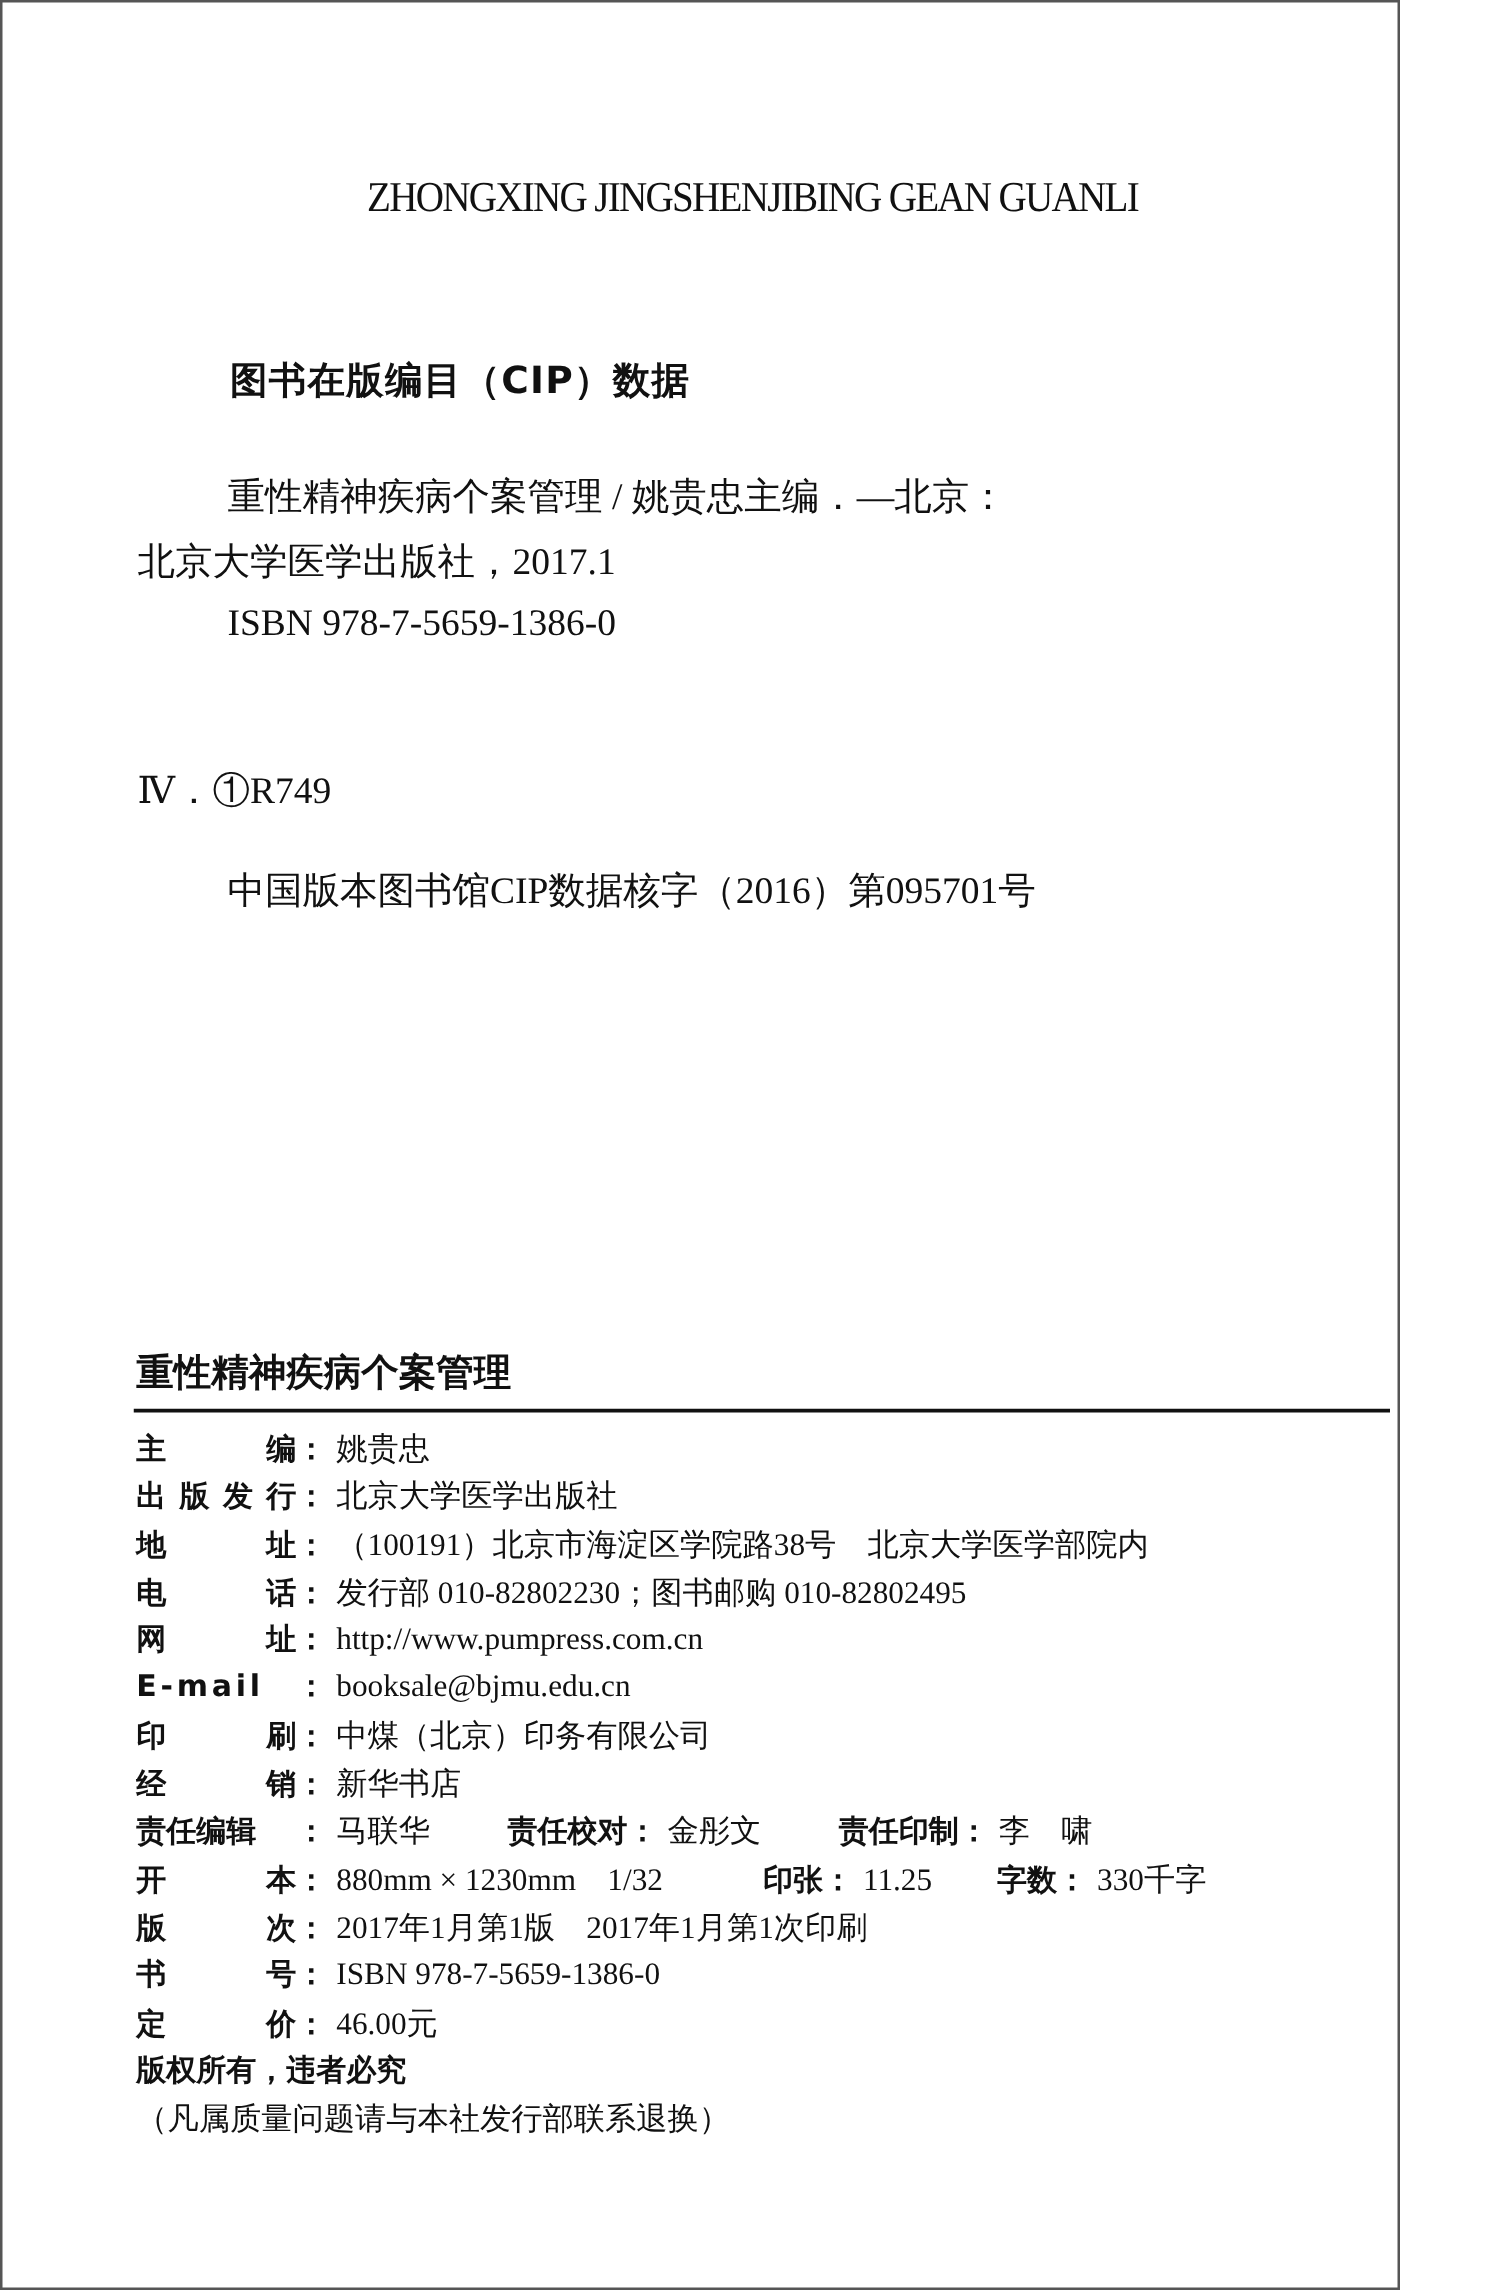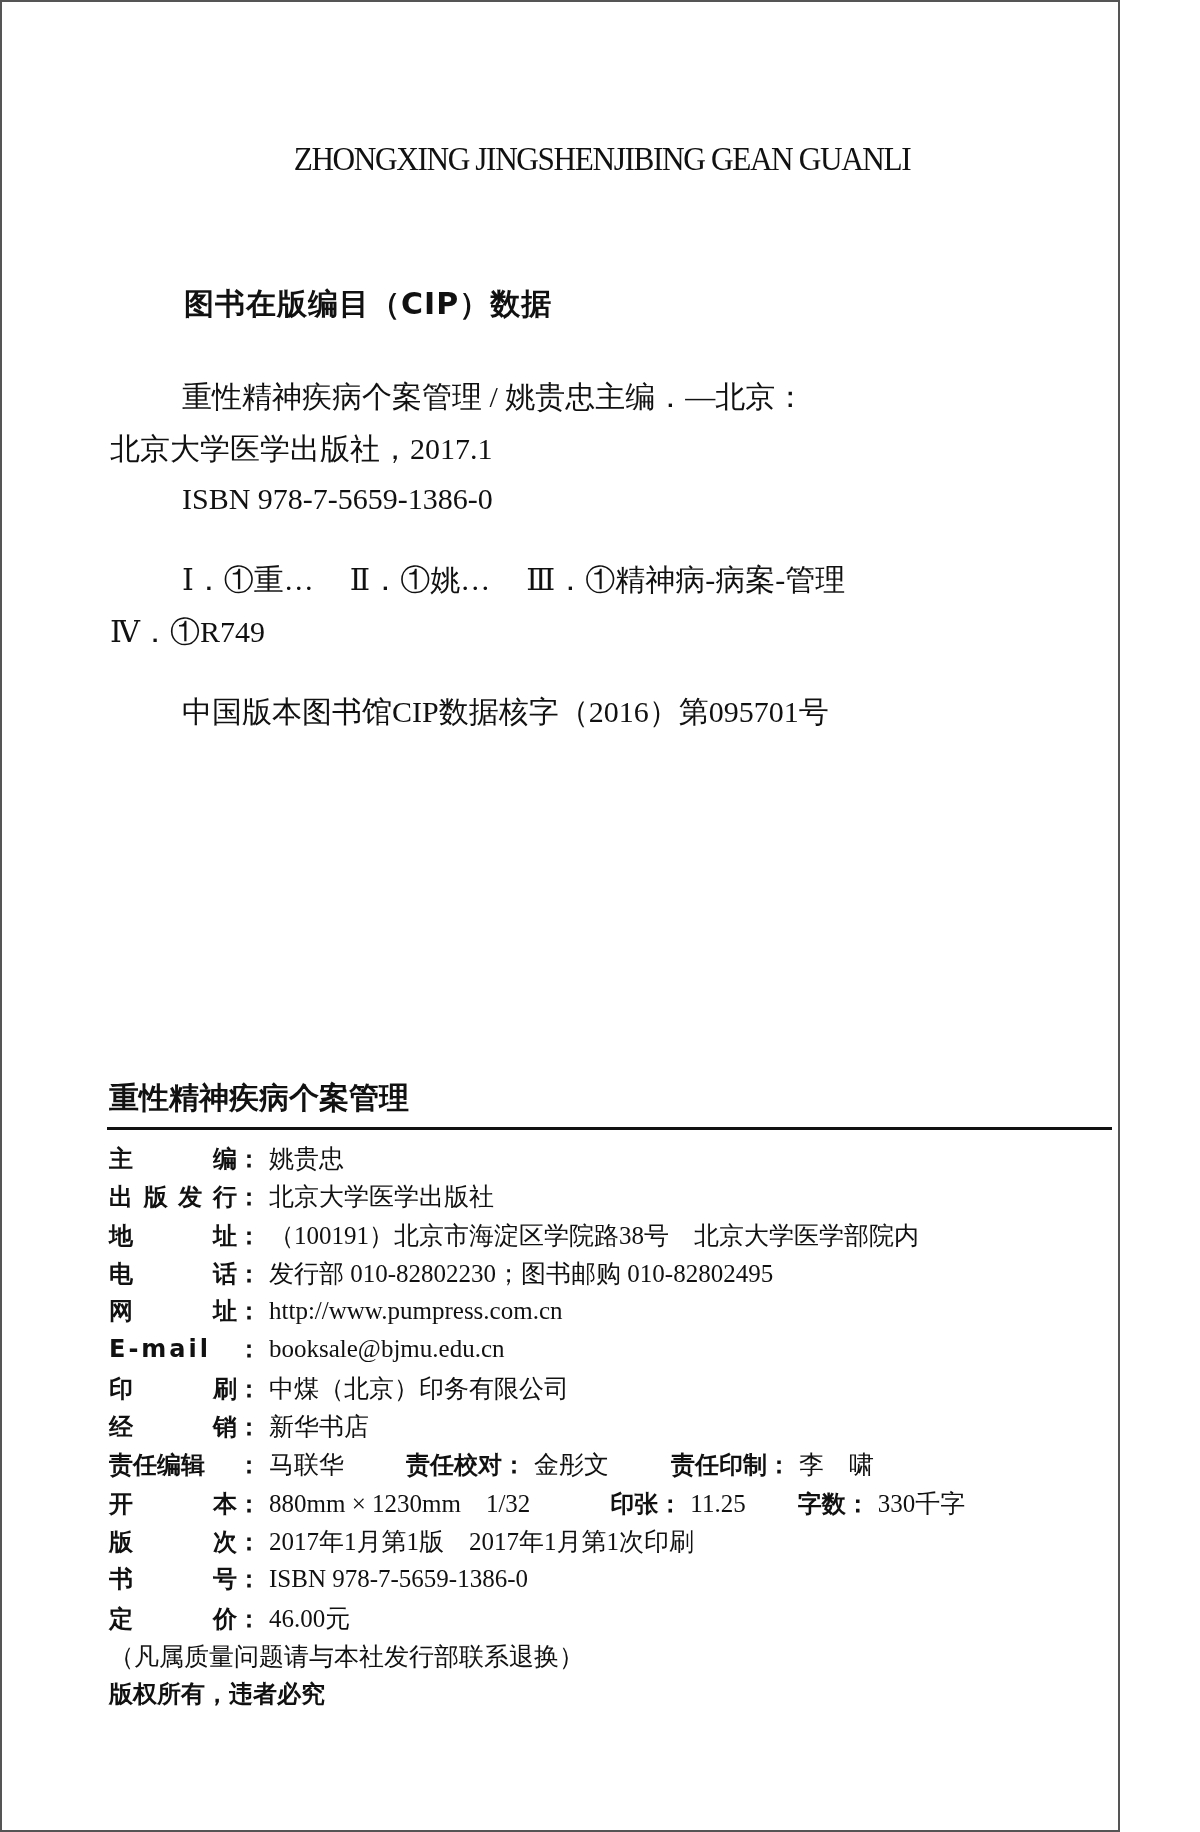--- a/index.html
+++ b/index.html
@@ -49,23 +49,20 @@
 <body>
 
 <div class="page">
 
   <div class="abs pinyin-title">ZHONGXING JINGSHENJIBING GEAN GUANLI</div>
 
   <div class="abs cip-heading">图书在版编目（CIP）数据</div>
   <div class="abs cip-line l1">重性精神疾病个案管理 / 姚贵忠主编．—北京：</div>
   <div class="abs cip-line l2">北京大学医学出版社，2017.1</div>
   <div class="abs cip-line l3">ISBN 978-7-5659-1386-0</div>
-  <div class="abs cip-line l4">
-    <span>Ⅰ．①重…</span><span class="gap"></span><span>Ⅱ．①姚…</span><span class="gap"></span><span>Ⅲ．①精神病-病案-管理</span>
-  </div>
   <div class="abs cip-line l5">Ⅳ．①R749</div>
   <div class="abs cip-line l6">中国版本图书馆CIP数据核字（2016）第095701号</div>
 
   <div class="abs book-title">重性精神疾病个案管理</div>
   <div class="rule"></div>
 
   <div class="info">
 
     <div class="row">
       <span class="label">
@@ -192,21 +189,21 @@
     <div class="row">
       <span class="label">
           <span>定</span>
           <span>价</span>
         </span>
         <span class="colon">：</span>
       <span class="value">46.00元</span>
     </div>
 
     <div class="row">
+      <span class="copyright">版权所有，违者必究</span>
+    </div>
+
+    <div class="row">
       <span class="note">（凡属质量问题请与本社发行部联系退换）</span>
-    </div>
-
-    <div class="row">
-      <span class="copyright">版权所有，违者必究</span>
     </div>
 
   </div>
 </div>
 
 </body></html>

